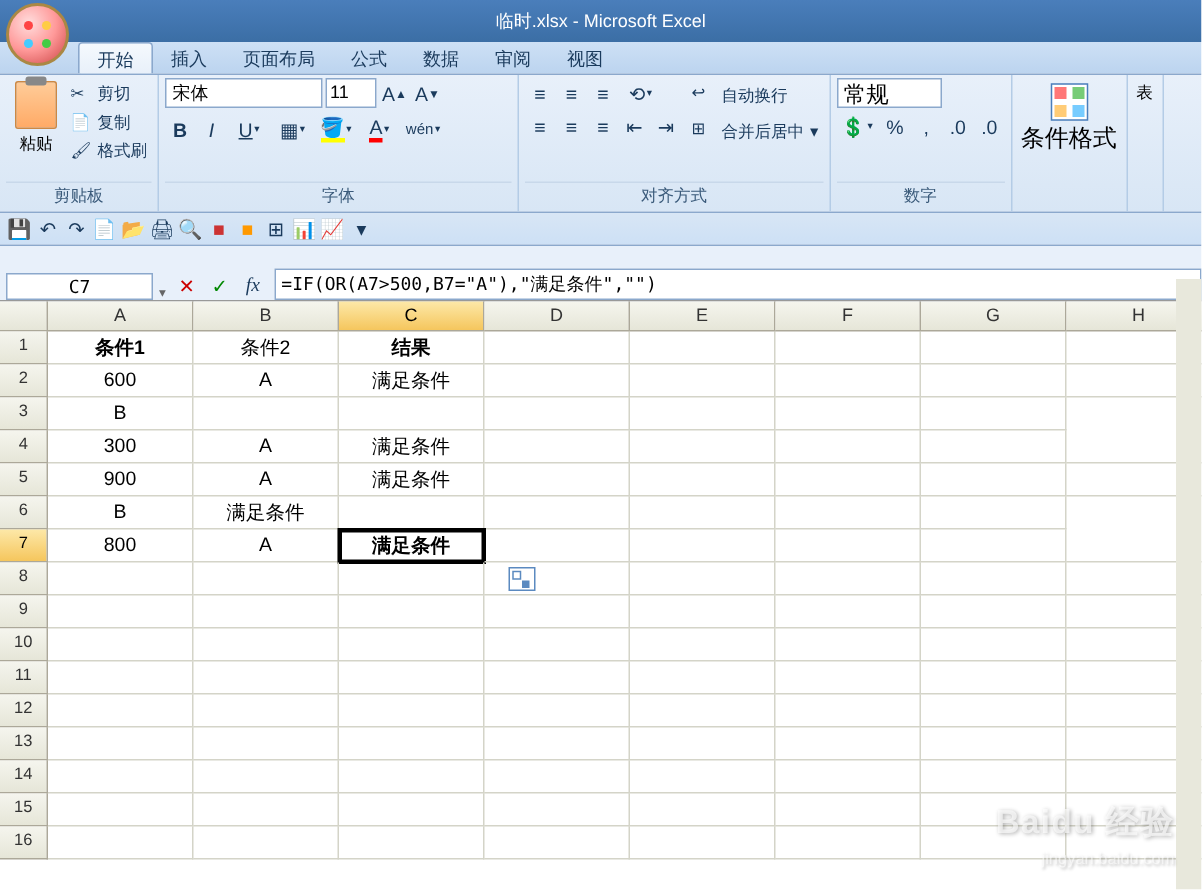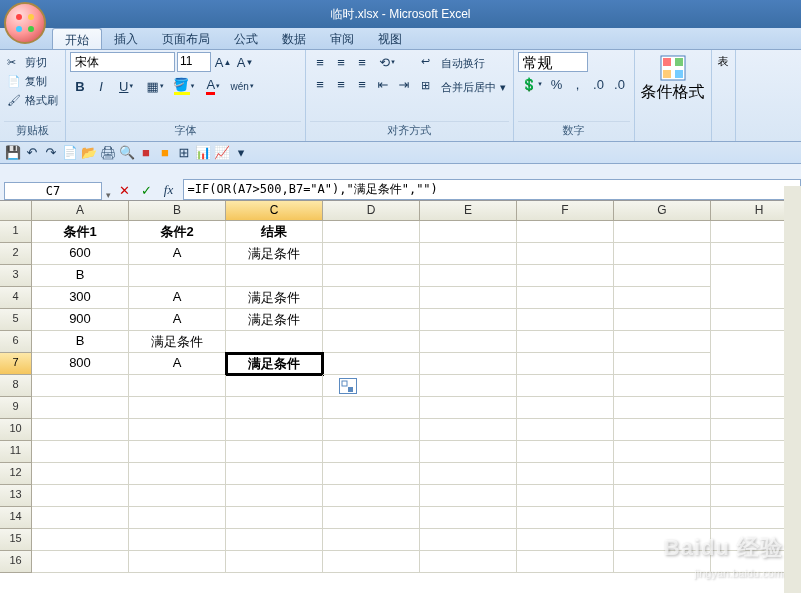--- a/index.html
+++ b/index.html
@@ -81,20 +81,24 @@
     <div class="tab">公式</div>
     <div class="tab">数据</div>
     <div class="tab">审阅</div>
     <div class="tab">视图</div>
   </div>
 
 <div class="ribbon">
 
   <div class="rgroup">
     <div class="rgroup-body">
+      <div class="paste-big">
+        <div class="paste-icon"></div>
+        <span>粘贴</span>
+      </div>
       <div class="clip-btns">
         <div class="clip-btn">
             <span class="ico">✂</span>
             <span>剪切</span>
           </div>
         <div class="clip-btn">
             <span class="ico">📄</span>
             <span>复制</span>
           </div>
         <div class="clip-btn">
@@ -251,21 +255,21 @@
           <div class="colhdr">E</div>
           <div class="colhdr">F</div>
           <div class="colhdr">G</div>
           <div class="colhdr">H</div>
         </div>
     </div>
     <div id="gridrows">
         <div class="cells">
           <div class="rowhdr">1</div>
           <div class="cell" style="font-weight: bold;">条件1</div>
-          <div class="cell" style="font-weight: bold;">条件2</div>
+          <div class="cell" style="font-weight: normal;">条件2</div>
           <div class="cell" style="font-weight: bold;">结果</div>
           <div class="cell" style="font-weight: bold;"></div>
           <div class="cell" style="font-weight: bold;"></div>
           <div class="cell" style="font-weight: bold;"></div>
           <div class="cell" style="font-weight: bold;"></div>
           <div class="cell" style="font-weight: bold;"></div>
         </div>
         <div class="cells">
           <div class="rowhdr">2</div>
           <div class="cell">600</div>

